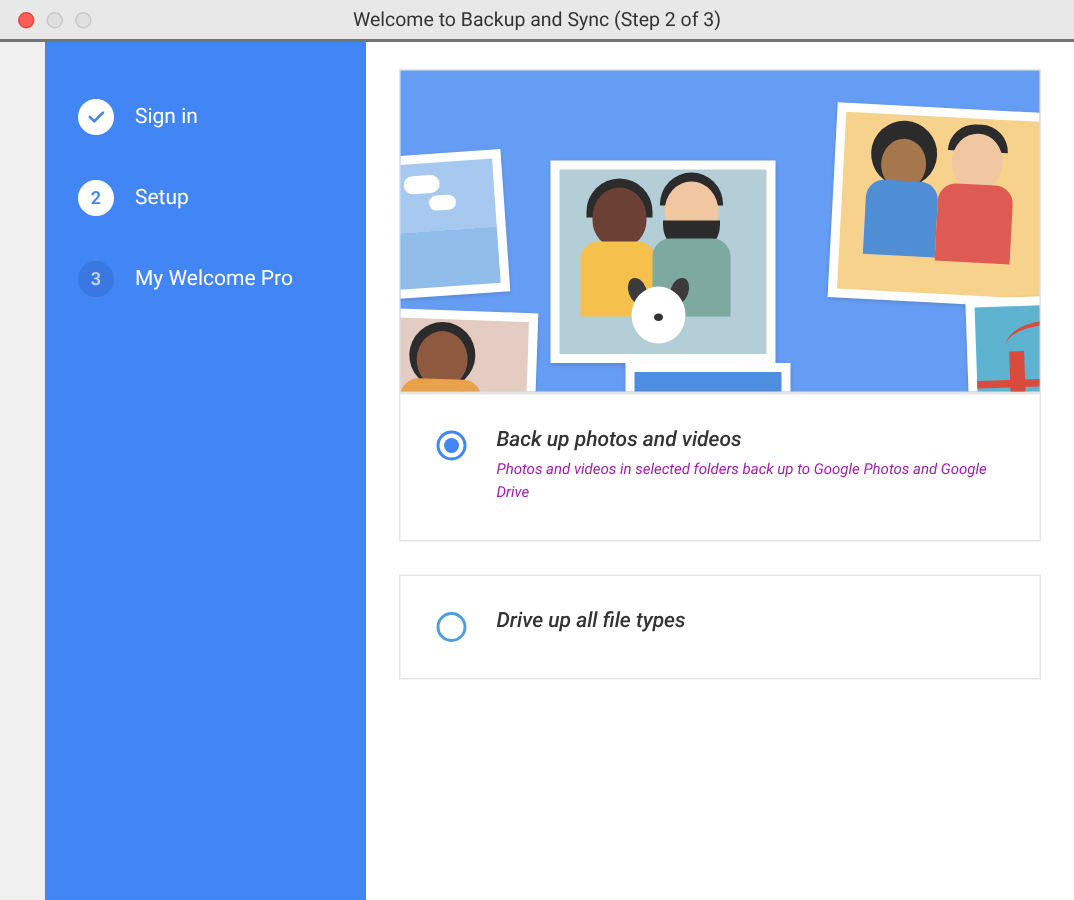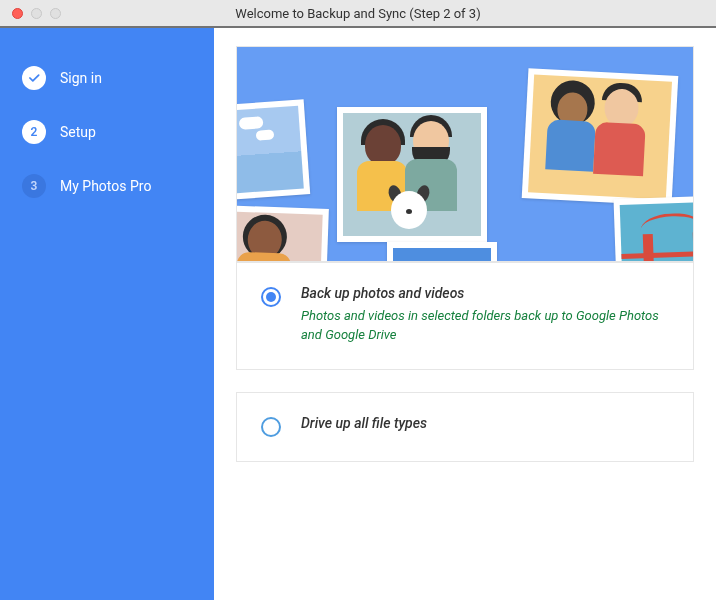--- a/index.html
+++ b/index.html
@@ -14,21 +14,21 @@
     }
     .traffic-lights { display: flex; gap: 8px; padding-left: 12px; }
     .tl { width: 11px; height: 11px; border-radius: 50%; }
     .tl-red { background: #ff5f57; border: 0.5px solid #e0443e; }
     .tl-grey1 { background: #e0e0e0; border: 0.5px solid #c8c8c8; }
     .tl-grey2 { background: #e0e0e0; border: 0.5px solid #c8c8c8; }
     .titlebar-title {
       position: absolute; left: 0; right: 0; text-align: center;
       font-size: 13px; color: #333; pointer-events: none;
     }
-    .window-body { display: flex; height: 572px; }
+    .window-body { display: flex; height: 572px; margin-left: 30px; }
     .sidebar {
       width: 214px; background: #4285f4; color: #fff;
       padding: 38px 22px; display: flex; flex-direction: column; gap: 30px;
     }
     .step { display: flex; align-items: center; gap: 14px; }
     .step-badge {
       width: 24px; height: 24px; border-radius: 50%; background: #fff; color: #4285f4;
       display: flex; align-items: center; justify-content: center;
       font-size: 12px; font-weight: 600; flex-shrink: 0;
     }
@@ -104,21 +104,21 @@
     }
     .radio {
       width: 20px; height: 20px; border: 2px solid #4285f4; border-radius: 50%;
       flex-shrink: 0; display: flex; align-items: center; justify-content: center;
       margin-top: 2px; cursor: pointer;
     }
     .radio.unselected { border-color: #4f9de0; }
     .radio .dot { width: 10px; height: 10px; background: #4285f4; border-radius: 50%; }
     .opt-text { display: flex; flex-direction: column; gap: 6px; font-style: italic; }
     .opt-title { font-size: 14px; color: #333; font-weight: 500; }
-    .opt-desc { font-size: 13px; color: #15803d; line-height: 1.45; }
+    .opt-desc { font-size: 10px; color: #a21caf; line-height: 1.45; }
     .footer {
       padding: 14px 22px 22px 22px; display: flex; justify-content: flex-end;
     }
     .next-btn {
       background: #4285f4; color: #fff; font-size: 13px; font-weight: 500;
       padding: 10px 26px; border: none; cursor: pointer; letter-spacing: 0.5px;
     }
   </style>
 </head>
 <body>
@@ -141,21 +141,21 @@
           </svg>
       </div>
       <div class="step-label">Sign in</div>
     </div>
     <div class="step">
       <div class="step-badge">2</div>
       <div class="step-label">Setup</div>
     </div>
     <div class="step">
       <div class="step-badge dim">3</div>
-      <div class="step-label">My Photos Pro</div>
+      <div class="step-label">My Welcome Pro</div>
     </div>
   </div>
 
   <div class="main">
     <div class="hero">
       <div class="photo p1">
           <div class="inner">
             <div class="cloud1"></div>
             <div class="cloud2"></div>
           </div>

